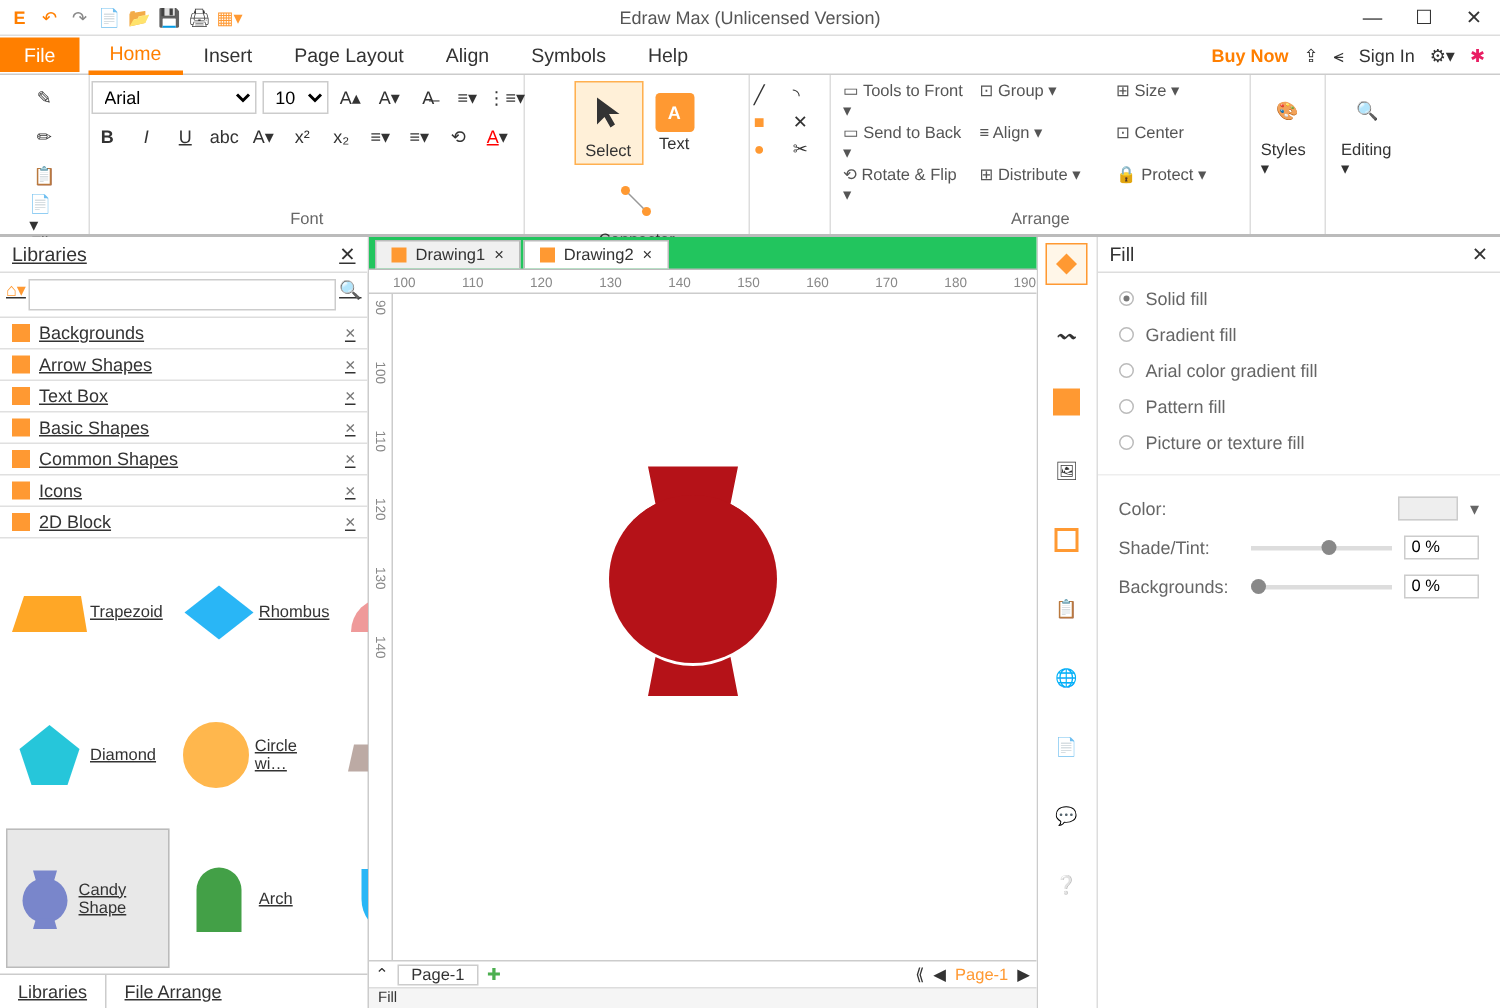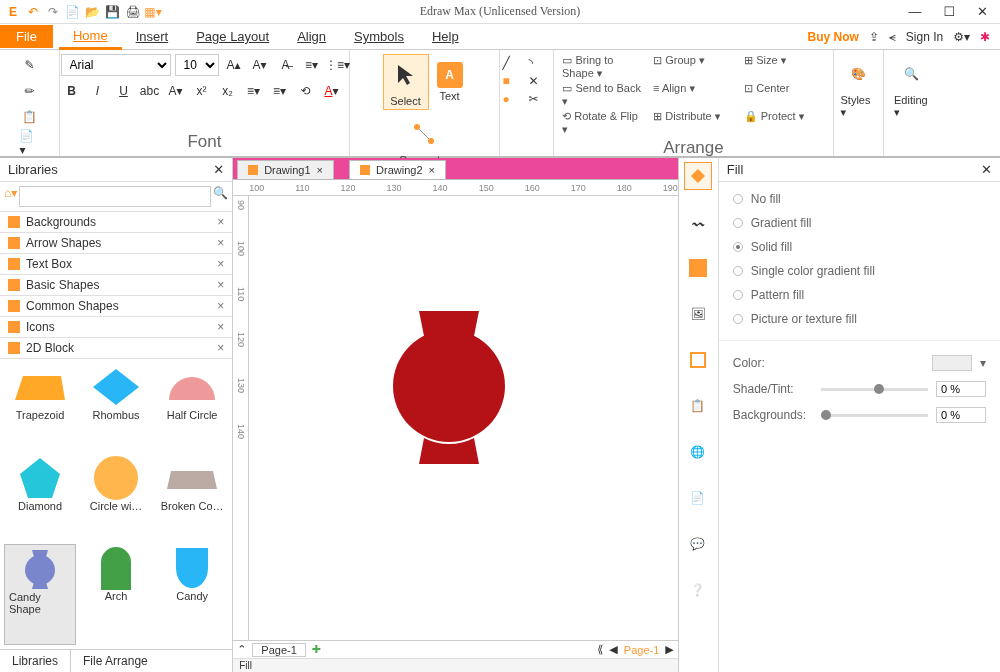--- a/index.html
+++ b/index.html
@@ -1,58 +1,58 @@
 <!DOCTYPE html>
 <html><head>
 <meta charset="utf-8">
 <style>
 * { box-sizing: border-box; margin: 0; padding: 0; font-family: "Segoe UI", Arial, sans-serif; }
 body { width: 1000px; height: 672px; background: #fff; font-size: 12px; color: #333; overflow: hidden; display: flex; flex-direction: column; }
 
 .titlebar { height: 24px; display: flex; align-items: center; background: #fff; border-bottom: 1px solid #ddd; position: relative; }
 .titlebar .qat { display: flex; align-items: center; gap: 6px; padding: 0 6px; }
-.titlebar .title { position: absolute; left: 0; right: 0; text-align: center; font-size: 12px; color: #555; pointer-events: none; font-family: Liberation Serif, serif; }
+.titlebar .title { position: absolute; left: 0; right: 0; text-align: center; font-size: 12px; color: #555; pointer-events: none; }
 .titlebar .wincontrols { margin-left: auto; display: flex; gap: 22px; padding-right: 12px; font-size: 13px; color: #333; }
 .qat-icon { width: 14px; height: 14px; display: inline-flex; align-items: center; justify-content: center; }
 
 .menubar { height: 26px; display: flex; align-items: center; background: #fff; border-bottom: 1px solid #ccc; }
 .menubar .file-btn { background: #ff7f00; color: #fff; padding: 4px 16px; font-size: 13px; margin-right: 6px; }
-.menubar .tab { padding: 4px 14px; font-size: 13px; cursor: pointer; text-decoration: underline; }
+.menubar .tab { padding: 4px 14px; font-size: 13px; cursor: pointer; }
 .menubar .tab.active { border-bottom: 3px solid #ff7f00; color: #ff7f00; font-weight: 500; }
 .menubar .right { margin-left: auto; display: flex; align-items: center; gap: 10px; padding-right: 10px; }
 .menubar .buynow { color: #ff7f00; font-weight: bold; }
 
 .ribbon { height: 108px; display: flex; border-bottom: 2px solid #bbb; background: #fff; }
 .rgroup { border-right: 1px solid #ddd; display: flex; flex-direction: column; padding: 4px 8px; justify-content: space-between; align-items: center; }
-.rgroup .label { font-size: 17px; color: #666; text-align: center; width: 100%; padding-top: 2px; }
+.rgroup .label { font-size: 11px; color: #666; text-align: center; width: 100%; padding-top: 2px; }
 .rgroup .body { display: flex; align-items: center; gap: 4px; flex-wrap: wrap; justify-content: center; }
 .ribbtn { width: 22px; height: 22px; display: inline-flex; align-items: center; justify-content: center; border: 1px solid transparent; }
 .bigbtn { display: flex; flex-direction: column; align-items: center; gap: 2px; padding: 2px 4px; }
 .bigbtn .icon { width: 36px; height: 36px; display: flex; align-items: center; justify-content: center; }
 .bigbtn .cap { font-size: 11px; }
 .combo { border: 1px solid #ccc; padding: 2px 4px; background: #fff; font-size: 12px; }
 
 .workspace { flex: 1; display: flex; overflow: hidden; }
 
-.leftpane { width: 246px; display: flex; flex-direction: column; border-right: 1px solid #ccc; }
+.leftpane { width: 246px; display: flex; flex-direction: column; border-right: 1px solid #ccc; text-decoration: underline; }
 .pane-title { padding: 4px 8px; font-size: 13px; background: #fff; display: flex; justify-content: space-between; align-items: center; border-bottom: 1px solid #ddd; }
 .searchrow { display: flex; padding: 4px; gap: 2px; border-bottom: 1px solid #ddd; }
 .searchrow input { flex: 1; border: 1px solid #ccc; padding: 2px 4px; }
 .lib-cat { display: flex; align-items: center; padding: 3px 8px; border-bottom: 1px solid #e0e0e0; font-size: 12px; gap: 6px; }
 .lib-cat .sq { width: 12px; height: 12px; background: #ff9932; }
 .lib-cat .x { margin-left: auto; color: #777; cursor: pointer; }
 .shapes { flex: 1; overflow: auto; display: grid; grid-template-columns: repeat(3, 1fr); gap: 4px; padding: 4px; }
-.shape-cell { display: flex; flex-direction: column; align-items: center; gap: 2px; padding: 4px; font-family: monospace; font-size: 11px; }
+.shape-cell { display: flex; flex-direction: row; align-items: center; gap: 2px; padding: 4px; font-family: monospace; font-size: 11px; }
 .shape-cell.selected { background: #e8e8e8; border: 1px solid #bbb; }
 .shape-cell .shape { width: 50px; height: 40px; display: flex; align-items: center; justify-content: center; }
 .bottom-tabs { display: flex; border-top: 1px solid #ccc; }
 .bottom-tabs .btab { padding: 4px 12px; font-size: 12px; cursor: pointer; }
 
 .canvas-area { flex: 1; display: flex; flex-direction: column; background: #f5f5f5; position: relative; }
-.doc-tabs { height: 22px; display: flex; align-items: flex-end; background: #ec4899; border-bottom: 1px solid #bbb; gap: 15px; padding-left: 4px; }
+.doc-tabs { height: 22px; display: flex; align-items: flex-end; background: #22c55e; border-bottom: 1px solid #bbb; gap: 2px; padding-left: 4px; }
 .doc-tab { padding: 3px 10px; border: 1px solid #bbb; border-bottom: none; background: #f0f0f0; font-size: 11px; display: flex; gap: 6px; align-items: center; }
 .doc-tab.active { background: #fff; text-align: right; }
 .doc-tab .sq { width:10px; height:10px; background:#ff9932; }
 .ruler-h { height: 16px; background: #fff; border-bottom: 1px solid #ccc; font-size: 9px; color: #888; display: flex; align-items: center; padding-left: 16px; gap: 31px; }
 .canvas-body { flex: 1; display: flex; overflow: hidden; }
 .ruler-v { width: 16px; background: #fff; border-right: 1px solid #ccc; font-size: 9px; color: #888; display: flex; flex-direction: column; align-items: center; gap: 31px; padding-top: 4px; }
 .canvas { flex: 1; background: #fff; position: relative; overflow: hidden; }
 .red-shape { position: absolute; left: 130px; top: 110px; }
 .page-footer { height: 18px; background: #fff; border-top: 1px solid #ccc; display: flex; align-items: center; font-size: 11px; padding: 0 4px; gap: 6px; }
 .colorbar { height: 14px; display: flex; align-items: center; padding: 0 6px; gap: 2px; border-top: 1px solid #ddd; }
@@ -192,21 +192,21 @@
       <span>◝</span>
       <span style="color:#ff9932;">■</span>
       <span>✕</span>
       <span style="color:#ff9932;">●</span>
       <span>✂</span>
     </div>
     <div></div>
   </div>
   <div class="rgroup" style="width:280px;align-items:stretch;">
     <div style="display:grid;grid-template-columns:repeat(3,1fr);gap:2px 10px;font-size:11px;color:#555;">
-      <span>▭ <span>Bring to Shape</span> ▾</span>
+      <span>▭ <span>Tools to Front</span> ▾</span>
       <span>⊡ <span>Group</span> ▾</span>
       <span>⊞ <span>Size</span> ▾</span>
       <span>▭ <span>Send to Back</span> ▾</span>
       <span>≡ <span>Align</span> ▾</span>
       <span>⊡ <span>Center</span></span>
       <span>⟲ <span>Rotate &amp; Flip</span> ▾</span>
       <span>⊞ <span>Distribute</span> ▾</span>
       <span>🔒 <span>Protect</span> ▾</span>
     </div>
     <div class="label">Arrange</div>
@@ -437,35 +437,31 @@
       <div class="sidetool">📄</div>
       <div class="sidetool">💬</div>
       <div class="sidetool">❔</div>
     </div>
     <div class="fillpanel">
       <div class="pane-title">
           <span>Fill</span>
           <span>✕</span>
         </div>
       <div class="fill-opts" id="fill-opts">
-          <div class="radio">
+          <div class="radio sel">
             <span class="dot"></span>
-            <span>No fill</span>
+            <span>Solid fill</span>
           </div>
           <div class="radio">
             <span class="dot"></span>
             <span>Gradient fill</span>
           </div>
-          <div class="radio sel">
-            <span class="dot"></span>
-            <span>Solid fill</span>
-          </div>
           <div class="radio">
             <span class="dot"></span>
-            <span>Single color gradient fill</span>
+            <span>Arial color gradient fill</span>
           </div>
           <div class="radio">
             <span class="dot"></span>
             <span>Pattern fill</span>
           </div>
           <div class="radio">
             <span class="dot"></span>
             <span>Picture or texture fill</span>
           </div>
         </div>

